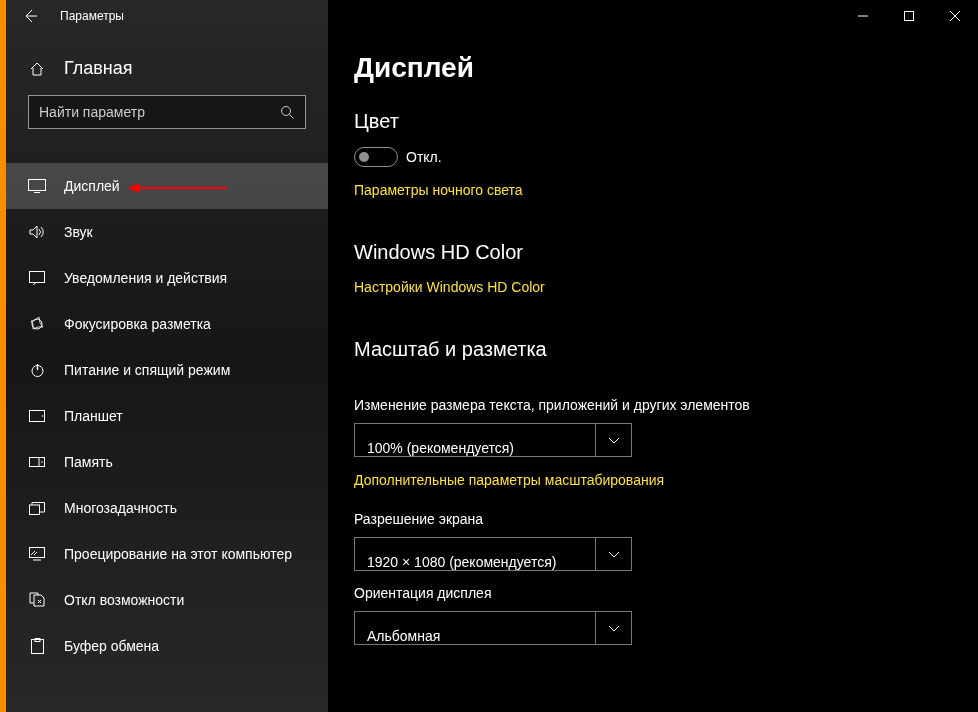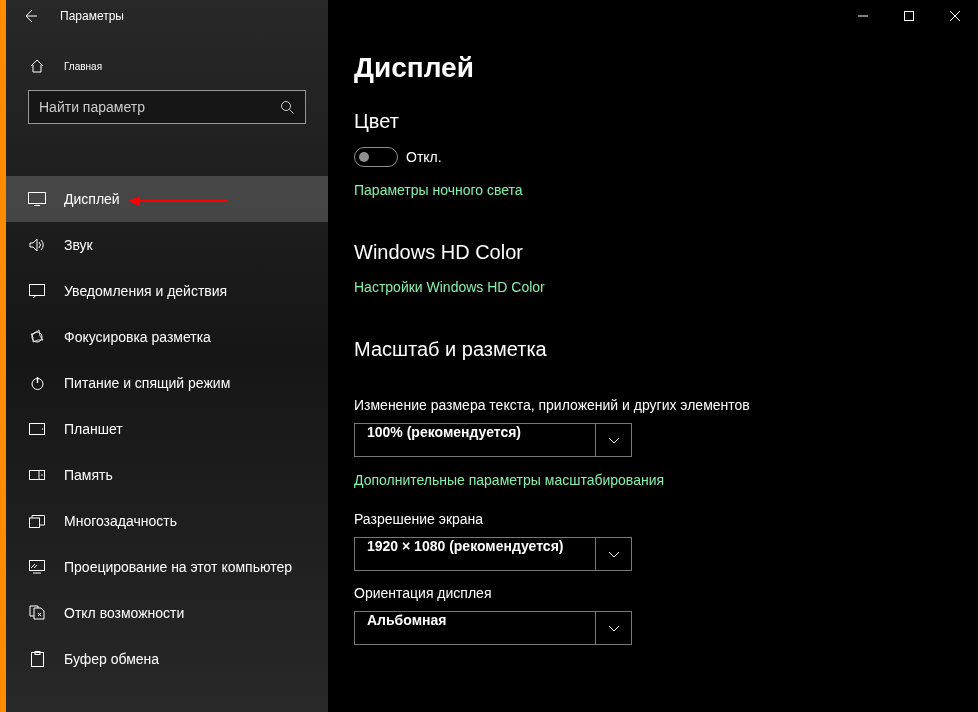--- a/index.html
+++ b/index.html
@@ -64,23 +64,23 @@
       overflow: hidden;
     }
     .home-row {
       display: flex;
       align-items: center;
       gap: 18px;
       padding: 10px 22px 14px 22px;
       cursor: pointer;
     }
     .home-row .icon { width: 18px; display:flex; justify-content:center;}
-    .home-row .label { font-size: 10px; }
+    .home-row .label { font-size: 18px; }
     .search-box {
-      margin: 2px 22px 28px 22px;
+      margin: 2px 22px 10px 22px;
       height: 34px;
       border: 1px solid rgba(255,255,255,0.55);
       background: rgba(0,0,0,0.35);
       display: flex;
       align-items: center;
       padding: 0 10px;
       justify-content: space-between;
     }
     .search-box input {
       background: transparent;
@@ -150,21 +150,21 @@
       margin-bottom: 10px;
     }
     .desc-grey {
       font-size: 14px;
       color: #8f8f8f;
       line-height: 1.45;
       max-width: 430px;
       margin-bottom: 10px;
     }
     .link {
-      color: #86efac;
+      color: #fde047;
       font-size: 14px;
       cursor: pointer;
       display: inline-block;
     }
     .toggle-row {
       display: flex;
       align-items: center;
       gap: 8px;
       margin-bottom: 14px;
     }
@@ -185,25 +185,24 @@
     }
     .toggle-label { font-size: 14px; }
     .section-gap { height: 42px; }
     .section-gap-sm { height: 22px; }
     .dropdown {
       width: 278px;
       height: 34px;
       border: 1px solid #777;
       background: #000;
       display: flex;
-      align-items: flex-start;
+      align-items: flex-end;
       position: relative;
       cursor: pointer;
       margin-bottom: 14px;
-      font-weight: bold;
     }
     .dropdown .dd-text {
       flex: 1;
       padding: 0 12px;
       font-size: 14px;
     }
     .dropdown .dd-btn {
       width: 36px;
       height: 100%;
       border-left: 1px solid #777;

